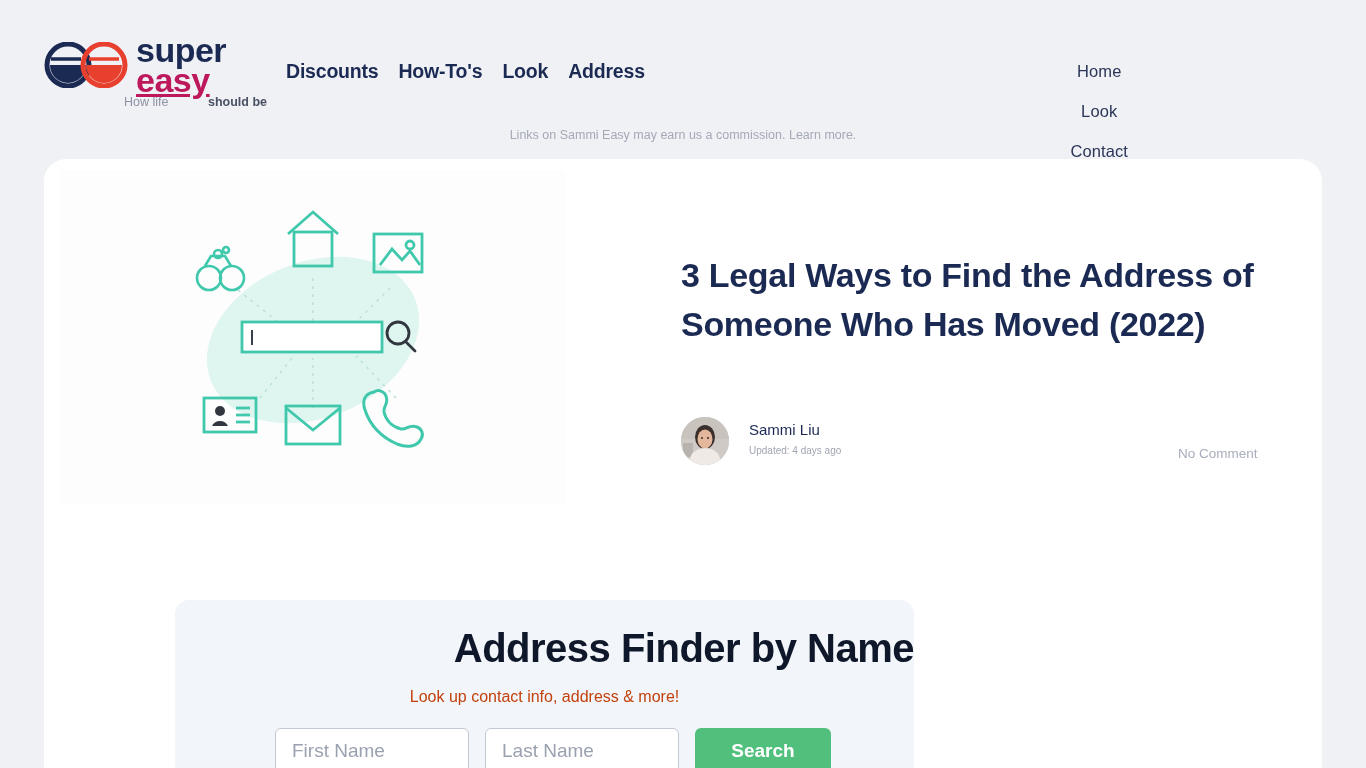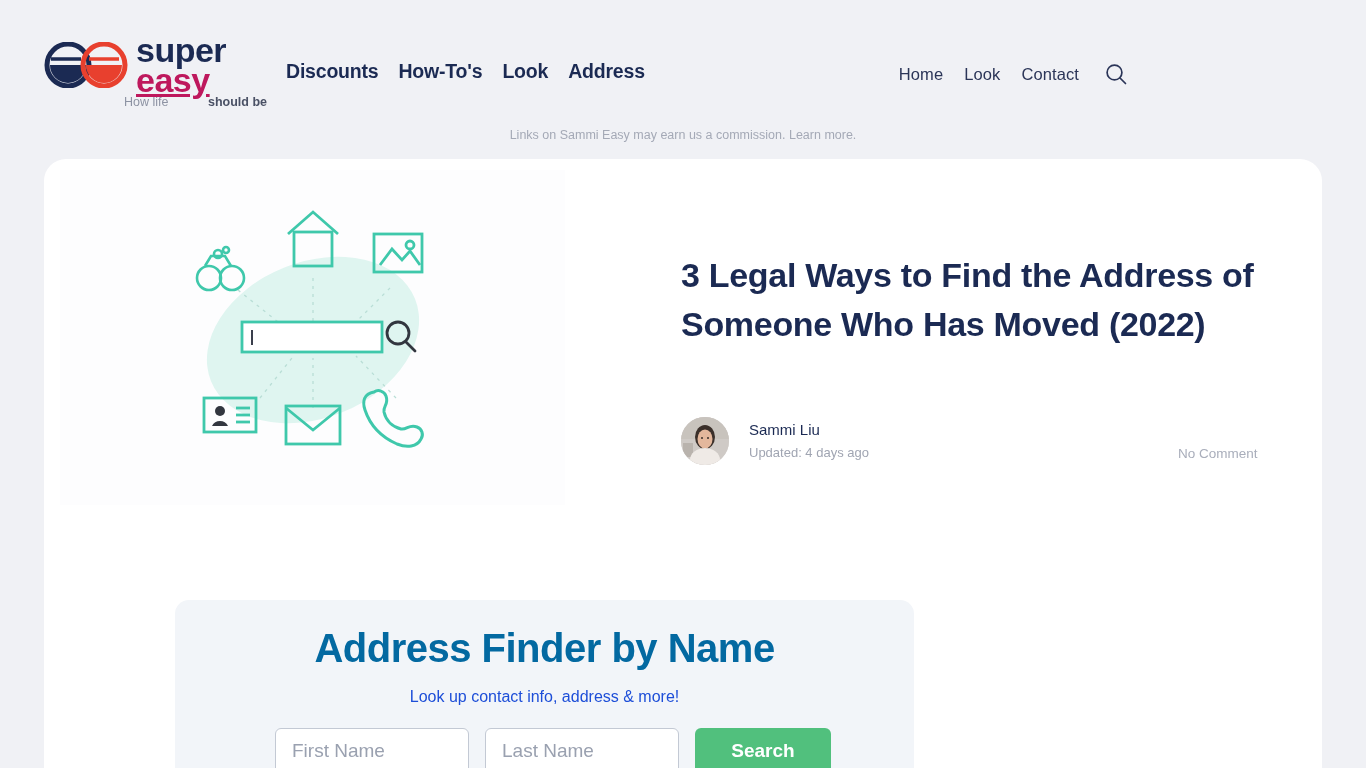--- a/index.html
+++ b/index.html
@@ -39,21 +39,21 @@
   .nav-main {
     position: absolute; left: 274px; top: 44px;
     display: flex; gap: 20px; align-items: center; margin-left: 12px;
   }
   .nav-main a {
     font-size: 19.5px; font-weight: 700; color: #1b2a53;
     text-decoration: none; letter-spacing: -0.2px;
   }
   .nav-right {
     position: absolute; right: 40px; top: 46px;
-    display: flex; gap: 21px; align-items: center;
+    display: flex; gap: 21px; align-items: center; flex-direction: column;
   }
   .nav-right a {
     font-size: 16.5px; color: #2b3558; text-decoration: none;
     letter-spacing: 0.1px;
   }
   .search-btn {
     width: 24px; height: 24px; display: block; cursor: pointer;
     margin-left: 4px;
   }
 
@@ -91,41 +91,41 @@
   .avatar {
     position: absolute; left: 0; top: 0; width: 48px; height: 48px;
     border-radius: 50%; overflow: hidden; background: #d8d3d0;
   }
   .author-name {
     position: absolute; left: 68px; top: 4px;
     font-size: 15px; font-weight: 400; color: #1b2a53;
   }
   .updated {
     position: absolute; left: 68px; top: 28px;
-    font-size: 13px; color: #a0a5b2;
+    font-size: 10px; color: #a0a5b2;
   }
   .no-comment {
     position: absolute; left: 497px; top: 29px;
     font-size: 13.5px; color: #a9aebb;
   }
 
   
   .finder {
     position: absolute; left: 131px; top: 441px;
     width: 739px; height: 230px;
     background: #f2f5f9; border-radius: 14px;
   }
   .finder-title {
     position: absolute; left: 0; top: 26px; width: 739px;
-    text-align: center; font-size: 40px; font-weight: 700;
-    color: #0369a1; letter-spacing: -0.5px;
+    text-align: right; font-size: 40px; font-weight: 700;
+    color: #0f172a; letter-spacing: -0.5px;
   }
   .finder-sub {
     position: absolute; left: 0; top: 88px; width: 739px;
-    text-align: center; font-size: 16px; color: #1d4ed8;
+    text-align: center; font-size: 16px; color: #c2410c;
   }
   .finder-form {
     position: absolute; left: 100px; top: 128px;
     display: flex; gap: 16px; align-items: flex-start;
   }
   .fld {
     width: 194px; height: 46px; border: 1px solid #c3c9d4;
     border-radius: 6px; background: #ffffff; padding: 0 16px;
     font-size: 19px; color: #2b3558;
     font-family: "Liberation Sans", sans-serif;

